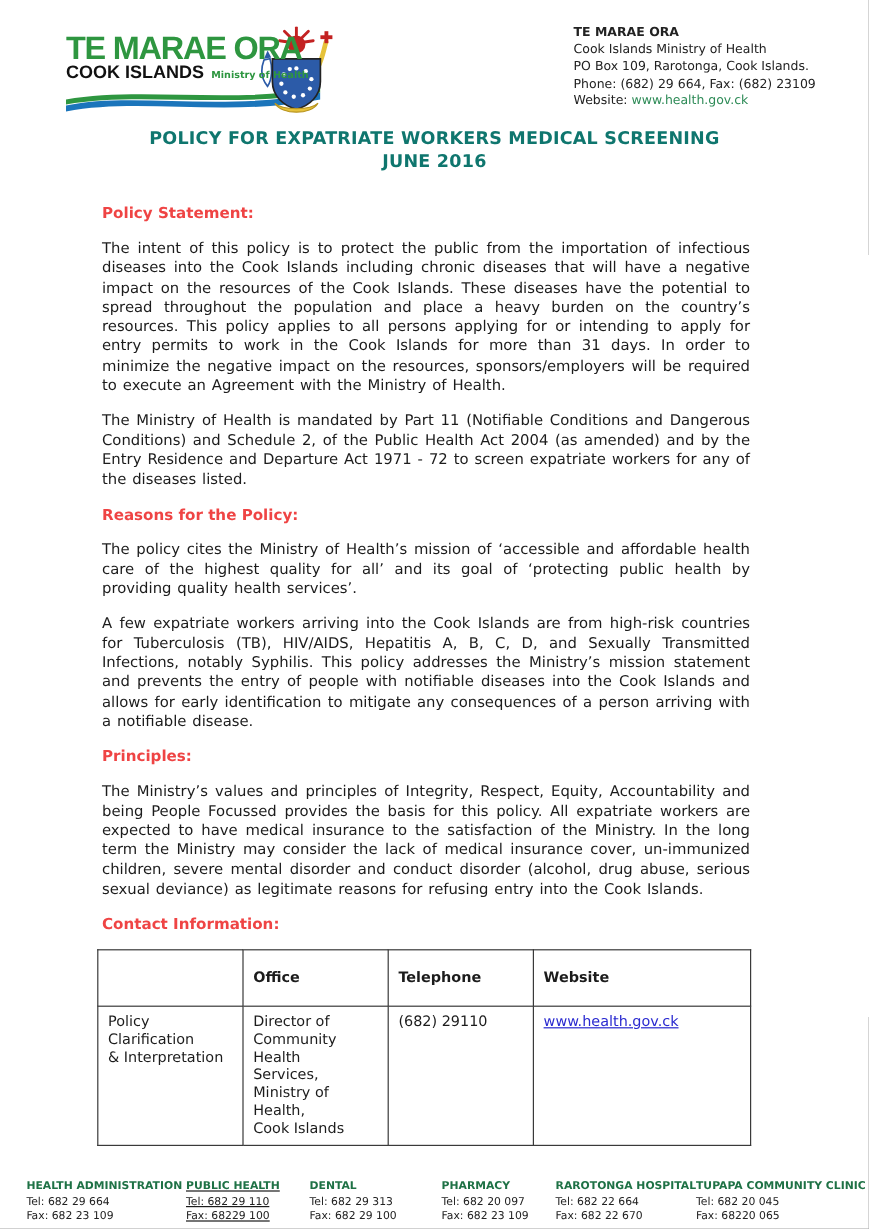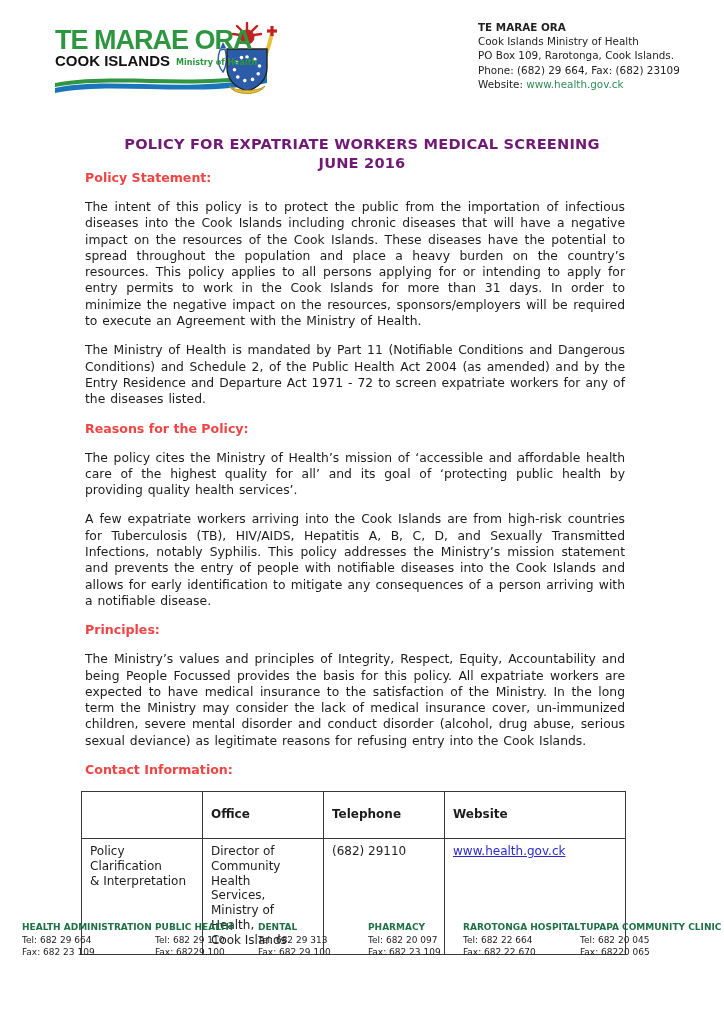--- a/index.html
+++ b/index.html
@@ -32,22 +32,22 @@
   .contact-block {
     position:absolute; left:478px; top:20px; width:230px;
     font-size:10.4px; line-height:14.2px; color:#222;
   }
   .contact-block .line { white-space:nowrap; }
   .contact-name { font-weight:bold; }
   .website-link { color:#2e8b57; text-decoration:none; cursor:pointer; }
 
   
   .doc-title {
-    position:absolute; left:0; top:134px; width:724px; text-align:center;
-    font-weight:bold; font-size:14.6px; line-height:19px; color:#701a75;
+    position:absolute; left:0; top:106px; width:724px; text-align:center;
+    font-weight:bold; font-size:14.6px; line-height:19px; color:#0f766e;
     letter-spacing:0.2px;
   }
 
   
   .content { position:absolute; left:85px; top:170px; width:540px; }
   .content h2 {
     font-size:12.6px; line-height:16px; font-weight:bold; color:#ef4444;
     margin:0 0 13px 0;
   }
   .content p {
@@ -66,25 +66,25 @@
   .contact-table col.c4 { width:181px; }
   .contact-table th, .contact-table td {
     border:1px solid #3a3a3a; text-align:left; vertical-align:top;
     padding:5px 8px 6px 8px; color:#1c1c1c;
   }
   .contact-table th { font-weight:bold; height:47px; vertical-align:middle; }
   .cell-multiline { white-space:pre-line; }
   .table-link { color:#2a2ad0; text-decoration:underline; cursor:pointer; }
 
   
-  .footer { position:absolute; left:22px; top:921px; width:690px; display:flex; }
+  .footer { position:absolute; left:22px; top:983px; width:690px; display:flex; }
   .footer .dept { font-size:9px; line-height:12.6px; }
   .footer .dept-name { font-weight:bold; color:#1e7145; white-space:nowrap; }
   .footer .dept-line { color:#222; white-space:nowrap; }
-  .dept.d1 { width:133px; } .dept.d2 { width:103px; } .dept.d3 { width:110px; }
+  .dept.d1 { width:133px; } .dept.d2 { width:103px;text-decoration:underline; } .dept.d3 { width:110px; }
   .dept.d4 { width:95px;  } .dept.d5 { width:117px; } .dept.d6 { width:132px; }
 </style>
 </head>
 <body>
 
 <div class="page">
 
   <div class="logo-block">
     <div class="logo-text-wrap">
       <div class="logo-title">TE MARAE ORA</div>

